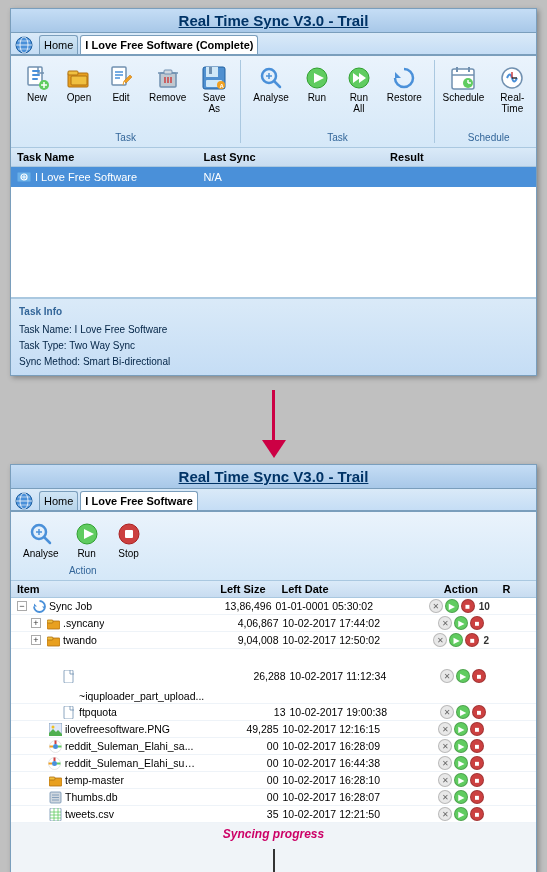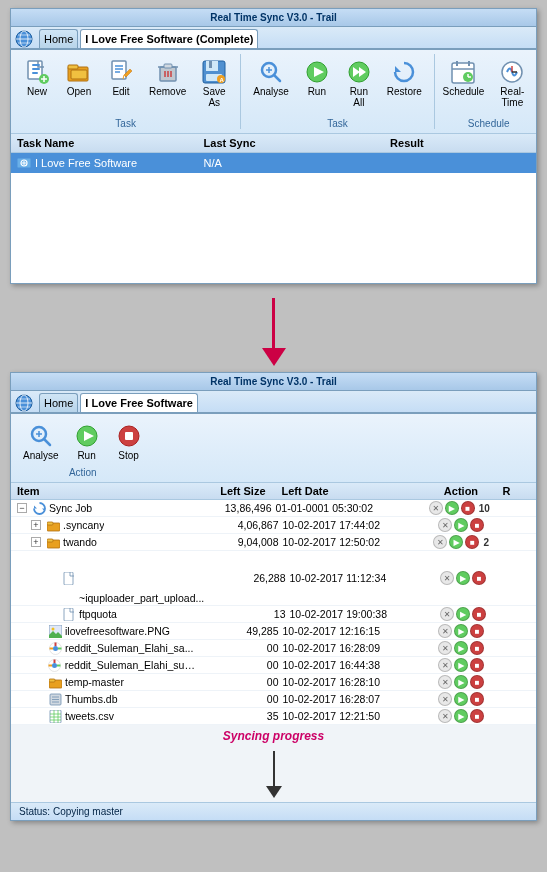--- a/index.html
+++ b/index.html
@@ -15,25 +15,26 @@
     .window {
       width: 527px;
       margin: 8px auto;
       border: 1px solid #7a9ebc;
       background: #f0f4f8;
       box-shadow: 2px 2px 5px rgba(0,0,0,0.3);
     }
     .title-bar {
       background: linear-gradient(to bottom, #c5ddf5, #a8c8e8);
       padding: 3px 8px;
-      font-size: 10px;
+      font-size: 15px;
       font-weight: bold;
       color: #003366;
       text-align: center;
       border-bottom: 1px solid #7a9ebc;
+      text-decoration: underline;
     }
     .tab-bar {
       background: linear-gradient(to bottom, #daeaf8, #c5ddf5);
       padding: 2px 4px 0 4px;
       display: flex;
       gap: 2px;
       border-bottom: 2px solid #7a9ebc;
     }
     .tab {
       padding: 3px 4px;
@@ -69,21 +70,21 @@
       margin-right: 4px;
     }
     .toolbar-group:last-child { border-right: none; }
     .toolbar-buttons {
       display: flex;
       gap: 2px;
     }
     .toolbar-label {
       font-size: 10px;
       color: #336699;
-      margin-top: 6px;
+      margin-top: 14px;
       text-align: center;
     }
     .tool-btn {
       display: flex;
       flex-direction: column;
       align-items: center;
       padding: 3px 5px;
       cursor: pointer;
       border: 1px solid transparent;
       border-radius: 2px;
@@ -507,20 +508,26 @@
           <circle cx="7" cy="7" r="3" fill="none" stroke="white" stroke-width="1.2"></circle>
           <path d="M5 7 L9 7 M7 5 L7 9" stroke="white" stroke-width="1"></path>
         </svg>
         <span>I Love Free Software</span>
       </div>
       <div class="col-sync">N/A</div>
       <div class="col-result"></div>
     </div>
   </div>
 
+  <div class="task-info">
+    <div class="task-info-title">Task Info</div>
+    <div>Task Name: I Love Free Software</div>
+    <div>Task Type: Two Way Sync</div>
+    <div>Sync Method: Smart Bi-directional</div>
+  </div>
 </div>
 
 <div class="arrow-connector">
   <div class="arrow-line"></div>
   <div class="arrow-head"></div>
 </div>
 
 <div class="window2">
   <div class="title-bar">
     <span>Real Time Sync V3.0 - Trail</span>

